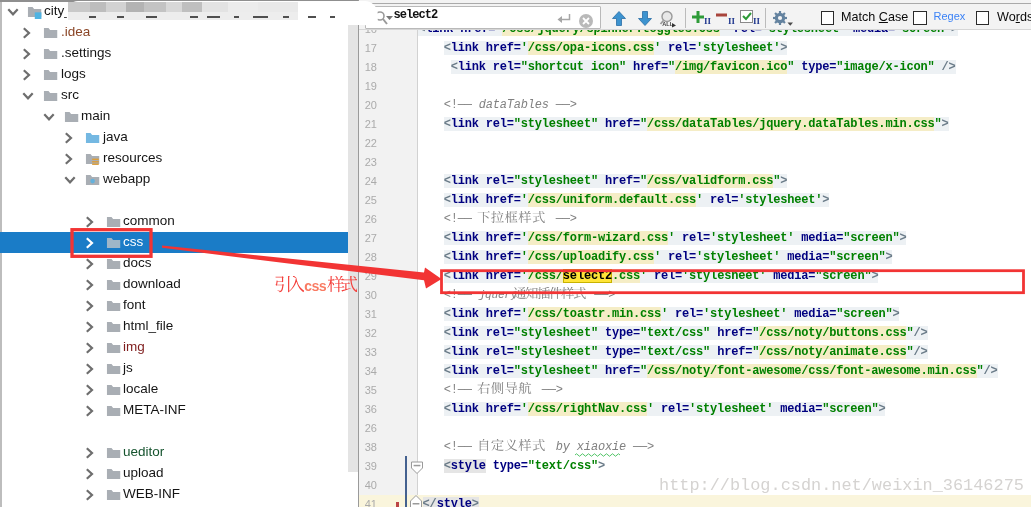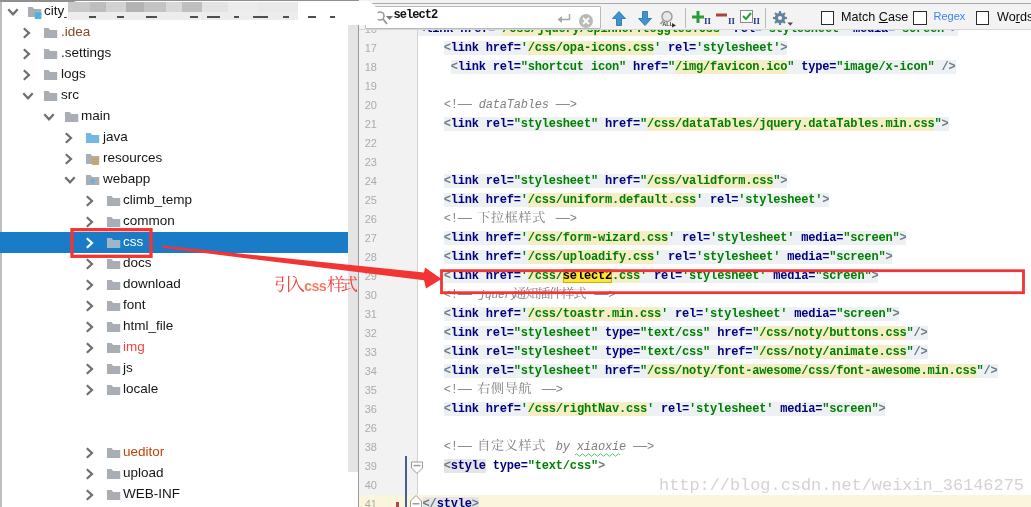--- a/index.html
+++ b/index.html
@@ -130,29 +130,20 @@
 <div class="trow" style="left:0;top:168.8px;width:348px;color:#151515">
       <svg class="chev" style="left:64px;top:7.5px" width="12" height="9" viewBox="0 0 12 9">
         <polyline points="1.3,1.3 6,6.3 10.7,1.3" fill="none" stroke="#6e6e6e" stroke-width="2.2"></polyline>
       </svg>
       <span class="fold" style="left:84.5px"><svg width="15.2" height="15.2" viewBox="0 0 16 16">
           <path d="M1 3.2h4.8l1.7 2H15v8.6H1z" fill="#a9aeb4"></path>
           <circle cx="8" cy="9.6" r="2.4" fill="#64b1dc"></circle>
         </svg></span>
       <span class="lbl" style="left:103px">webapp</span>
     </div>
-<div class="trow" style="left:0;top:189.8px;width:348px;color:#151515">
-      <svg class="chev" style="left:85px;top:5px" width="9" height="12" viewBox="0 0 9 12">
-        <polyline points="1.8,1.2 7,6 1.8,10.8" fill="none" stroke="#6e6e6e" stroke-width="2.2"></polyline>
-      </svg>
-      <span class="fold" style="left:105.5px"><svg width="15.2" height="15.2" viewBox="0 0 16 16">
-          <path d="M1 3.2h4.8l1.7 2H15v8.6H1z" fill="#a9aeb4"></path>
-        </svg></span>
-      <span class="lbl" style="left:123px">climb_temp</span>
-    </div>
 <div class="trow" style="left:0;top:210.8px;width:348px;color:#151515">
       <svg class="chev" style="left:85px;top:5px" width="9" height="12" viewBox="0 0 9 12">
         <polyline points="1.8,1.2 7,6 1.8,10.8" fill="none" stroke="#6e6e6e" stroke-width="2.2"></polyline>
       </svg>
       <span class="fold" style="left:105.5px"><svg width="15.2" height="15.2" viewBox="0 0 16 16">
           <path d="M1 3.2h4.8l1.7 2H15v8.6H1z" fill="#a9aeb4"></path>
         </svg></span>
       <span class="lbl" style="left:123px">common</span>
     </div>
 <div class="trow" style="left:0;top:231.8px;width:348px;color:#fff">
@@ -193,21 +184,21 @@
     </div>
 <div class="trow" style="left:0;top:315.8px;width:348px;color:#151515">
       <svg class="chev" style="left:85px;top:5px" width="9" height="12" viewBox="0 0 9 12">
         <polyline points="1.8,1.2 7,6 1.8,10.8" fill="none" stroke="#6e6e6e" stroke-width="2.2"></polyline>
       </svg>
       <span class="fold" style="left:105.5px"><svg width="15.2" height="15.2" viewBox="0 0 16 16">
           <path d="M1 3.2h4.8l1.7 2H15v8.6H1z" fill="#a9aeb4"></path>
         </svg></span>
       <span class="lbl" style="left:123px">html_file</span>
     </div>
-<div class="trow" style="left:0;top:336.8px;width:348px;color:#ef4444">
+<div class="trow" style="left:0;top:336.8px;width:348px;color:#7f1d1d">
       <svg class="chev" style="left:85px;top:5px" width="9" height="12" viewBox="0 0 9 12">
         <polyline points="1.8,1.2 7,6 1.8,10.8" fill="none" stroke="#6e6e6e" stroke-width="2.2"></polyline>
       </svg>
       <span class="fold" style="left:105.5px"><svg width="15.2" height="15.2" viewBox="0 0 16 16">
           <path d="M1 3.2h4.8l1.7 2H15v8.6H1z" fill="#a9aeb4"></path>
         </svg></span>
       <span class="lbl" style="left:123px">img</span>
     </div>
 <div class="trow" style="left:0;top:357.8px;width:348px;color:#151515">
       <svg class="chev" style="left:85px;top:5px" width="9" height="12" viewBox="0 0 9 12">
@@ -220,21 +211,30 @@
     </div>
 <div class="trow" style="left:0;top:378.8px;width:312px;color:#151515">
       <svg class="chev" style="left:85px;top:5px" width="9" height="12" viewBox="0 0 9 12">
         <polyline points="1.8,1.2 7,6 1.8,10.8" fill="none" stroke="#6e6e6e" stroke-width="2.2"></polyline>
       </svg>
       <span class="fold" style="left:105.5px"><svg width="15.2" height="15.2" viewBox="0 0 16 16">
           <path d="M1 3.2h4.8l1.7 2H15v8.6H1z" fill="#a9aeb4"></path>
         </svg></span>
       <span class="lbl" style="left:123px">locale</span>
     </div>
-<div class="trow" style="left:0;top:441.8px;width:348px;color:#c2410c">
+<div class="trow" style="left:0;top:399.8px;width:348px;color:#151515">
+      <svg class="chev" style="left:85px;top:5px" width="9" height="12" viewBox="0 0 9 12">
+        <polyline points="1.8,1.2 7,6 1.8,10.8" fill="none" stroke="#6e6e6e" stroke-width="2.2"></polyline>
+      </svg>
+      <span class="fold" style="left:105.5px"><svg width="15.2" height="15.2" viewBox="0 0 16 16">
+          <path d="M1 3.2h4.8l1.7 2H15v8.6H1z" fill="#a9aeb4"></path>
+        </svg></span>
+      <span class="lbl" style="left:123px">META-INF</span>
+    </div>
+<div class="trow" style="left:0;top:441.8px;width:348px;color:#14532d">
       <svg class="chev" style="left:85px;top:5px" width="9" height="12" viewBox="0 0 9 12">
         <polyline points="1.8,1.2 7,6 1.8,10.8" fill="none" stroke="#6e6e6e" stroke-width="2.2"></polyline>
       </svg>
       <span class="fold" style="left:105.5px"><svg width="15.2" height="15.2" viewBox="0 0 16 16">
           <path d="M1 3.2h4.8l1.7 2H15v8.6H1z" fill="#a9aeb4"></path>
         </svg></span>
       <span class="lbl" style="left:123px">ueditor</span>
     </div>
 <div class="trow" style="left:0;top:462.8px;width:348px;color:#151515">
       <svg class="chev" style="left:85px;top:5px" width="9" height="12" viewBox="0 0 9 12">

